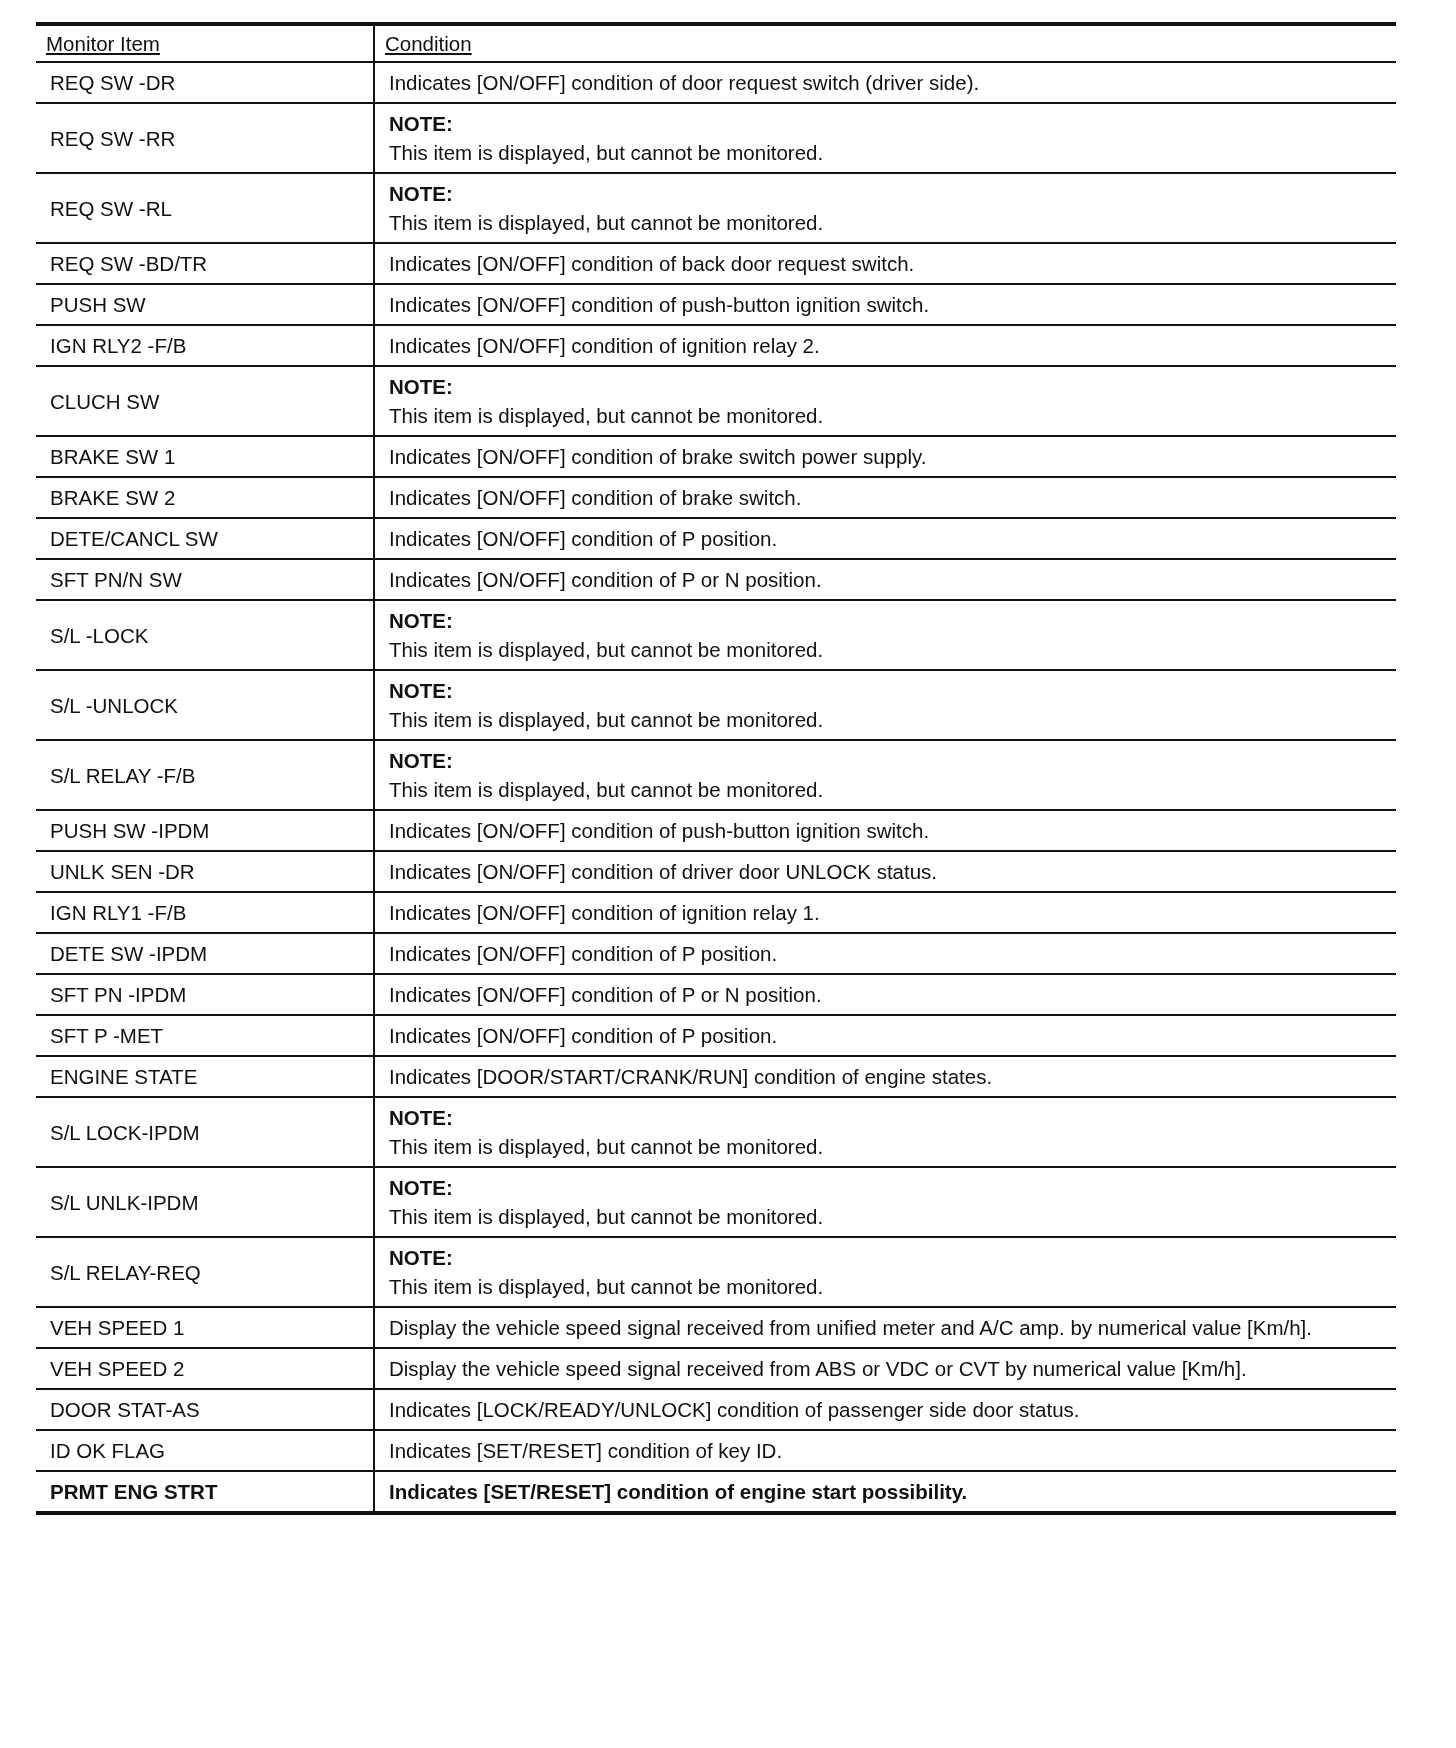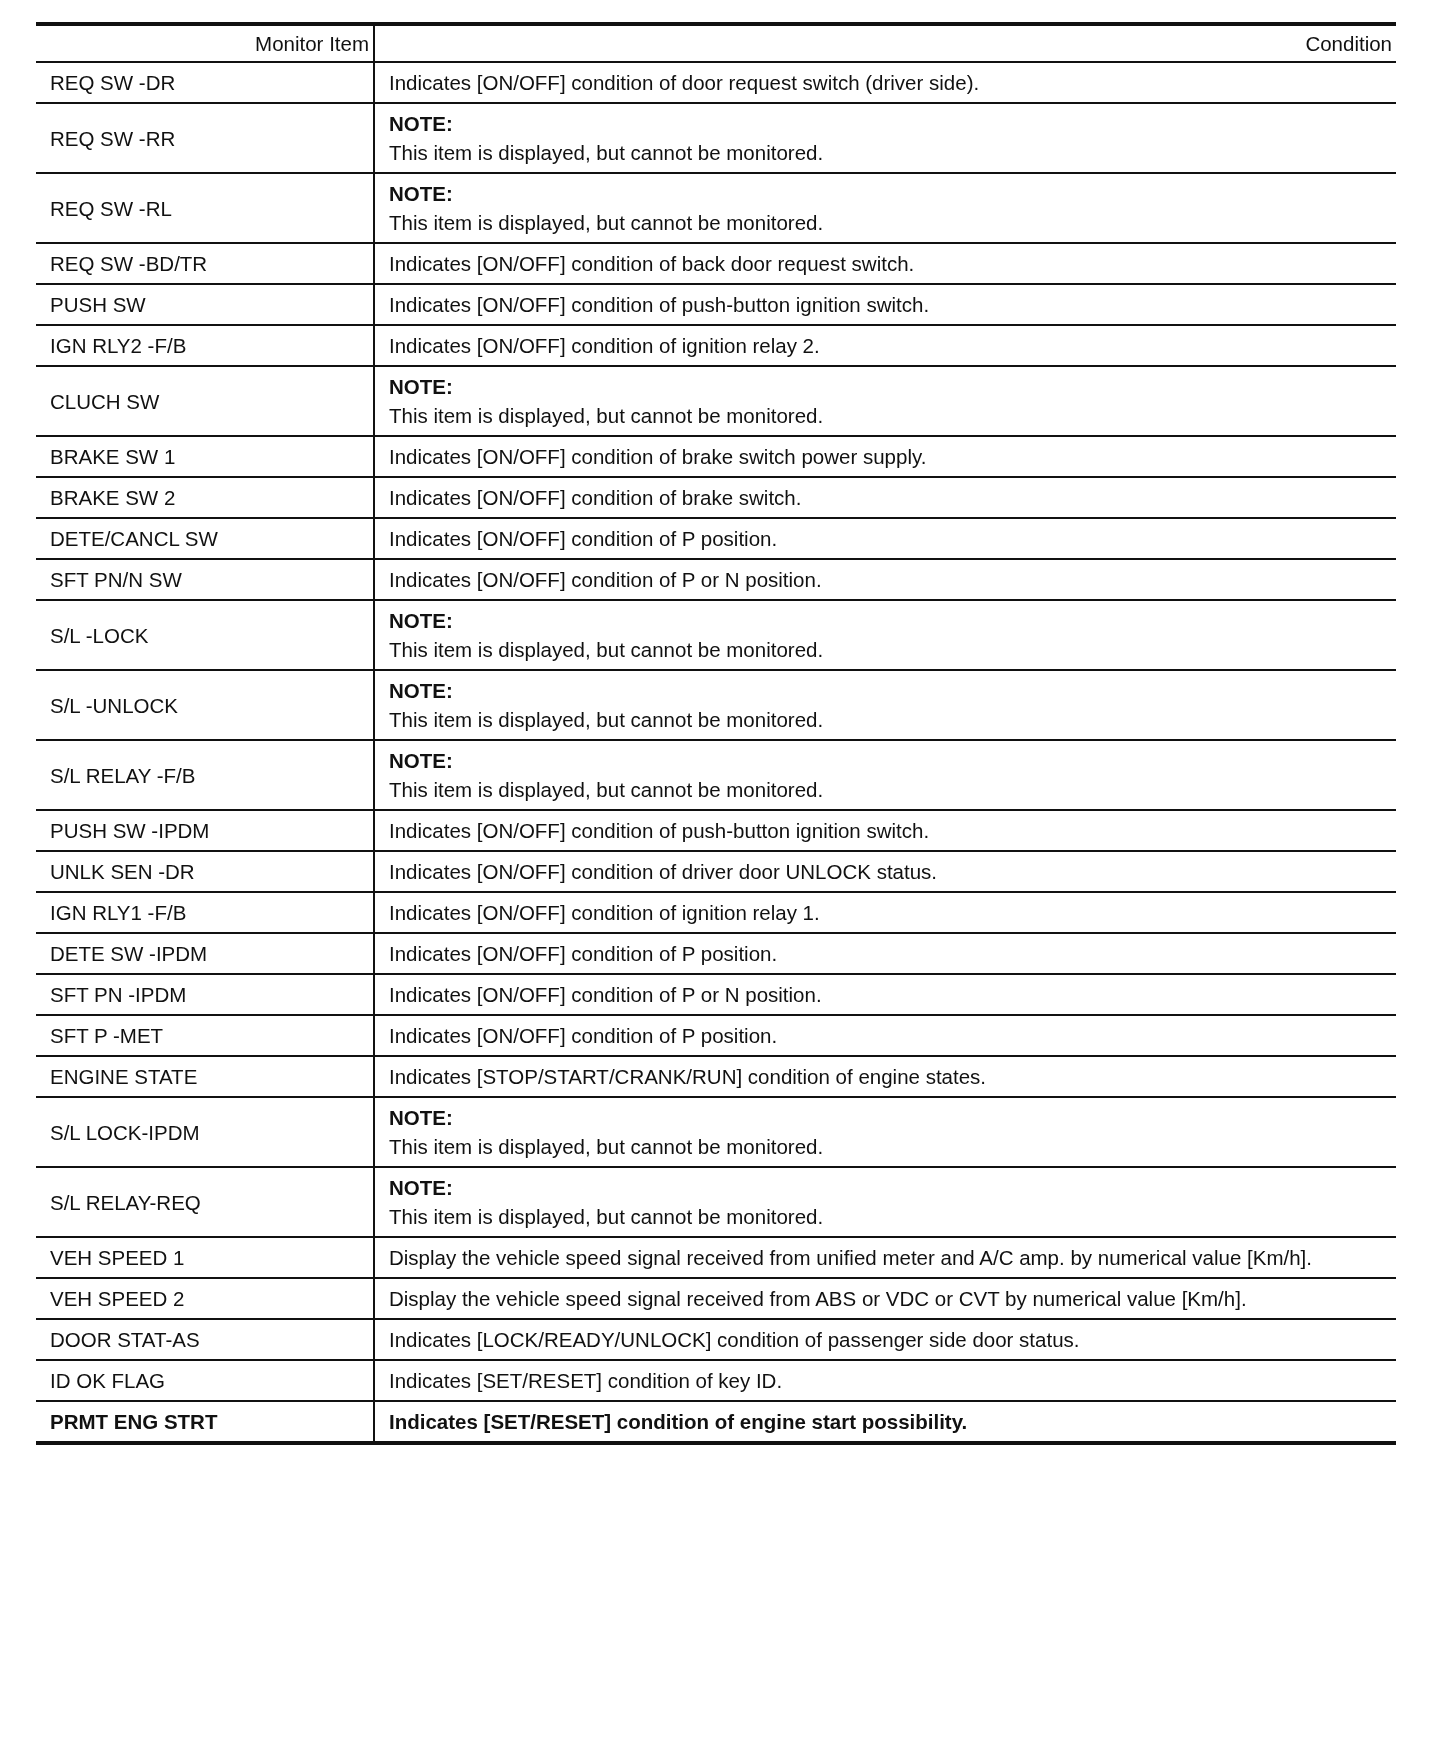--- a/index.html
+++ b/index.html
@@ -2,21 +2,21 @@
 <html><head>
 <meta charset="utf-8">
 <style>
   html, body { margin: 0; padding: 0; background: #ffffff; }
   body { width: 1456px; height: 1748px; position: relative; font-family: "Liberation Sans", sans-serif; color: #111; }
   table { position: absolute; left: 36px; top: 22px; width: 1360px; border-collapse: collapse; table-layout: fixed; }
   col.c1 { width: 338px; }
   col.c2 { width: 1022px; }
   th, td { font-size: 20.5px; line-height: 29px; padding: 5px 14px 5px 14px; border-bottom: 2px solid #111; vertical-align: middle; text-align: left; }
   thead tr { border-top: 4px solid #111; }
-  thead th { font-weight: normal; text-align: right; padding: 3px 4px 3px 10px; }
+  thead th { font-weight: normal; text-align: left; padding: 3px 4px 3px 10px; text-decoration: underline; }
   th.col1, td.col1 { border-right: 2px solid #111; }
   tbody tr.last td { border-bottom: 4px solid #111; font-weight: bold; }
   .note-label { font-weight: bold; display: block; }
   .note-text { display: block; }
 </style>
 </head>
 <body>
 
 <table>
   <colgroup>
@@ -123,24 +123,31 @@
       <tr>
         <td class="col1">SFT PN -IPDM</td>
         <td>Indicates [ON/OFF] condition of P or N position.</td>
       </tr>
       <tr>
         <td class="col1">SFT P -MET</td>
         <td>Indicates [ON/OFF] condition of P position.</td>
       </tr>
       <tr>
         <td class="col1">ENGINE STATE</td>
-        <td>Indicates [STOP/START/CRANK/RUN] condition of engine states.</td>
+        <td>Indicates [DOOR/START/CRANK/RUN] condition of engine states.</td>
       </tr>
       <tr>
         <td class="col1">S/L LOCK-IPDM</td>
+        <td>
+          <span class="note-label">NOTE:</span>
+          <span class="note-text">This item is displayed, but cannot be monitored.</span>
+        </td>
+      </tr>
+      <tr>
+        <td class="col1">S/L UNLK-IPDM</td>
         <td>
           <span class="note-label">NOTE:</span>
           <span class="note-text">This item is displayed, but cannot be monitored.</span>
         </td>
       </tr>
       <tr>
         <td class="col1">S/L RELAY-REQ</td>
         <td>
           <span class="note-label">NOTE:</span>
           <span class="note-text">This item is displayed, but cannot be monitored.</span>

